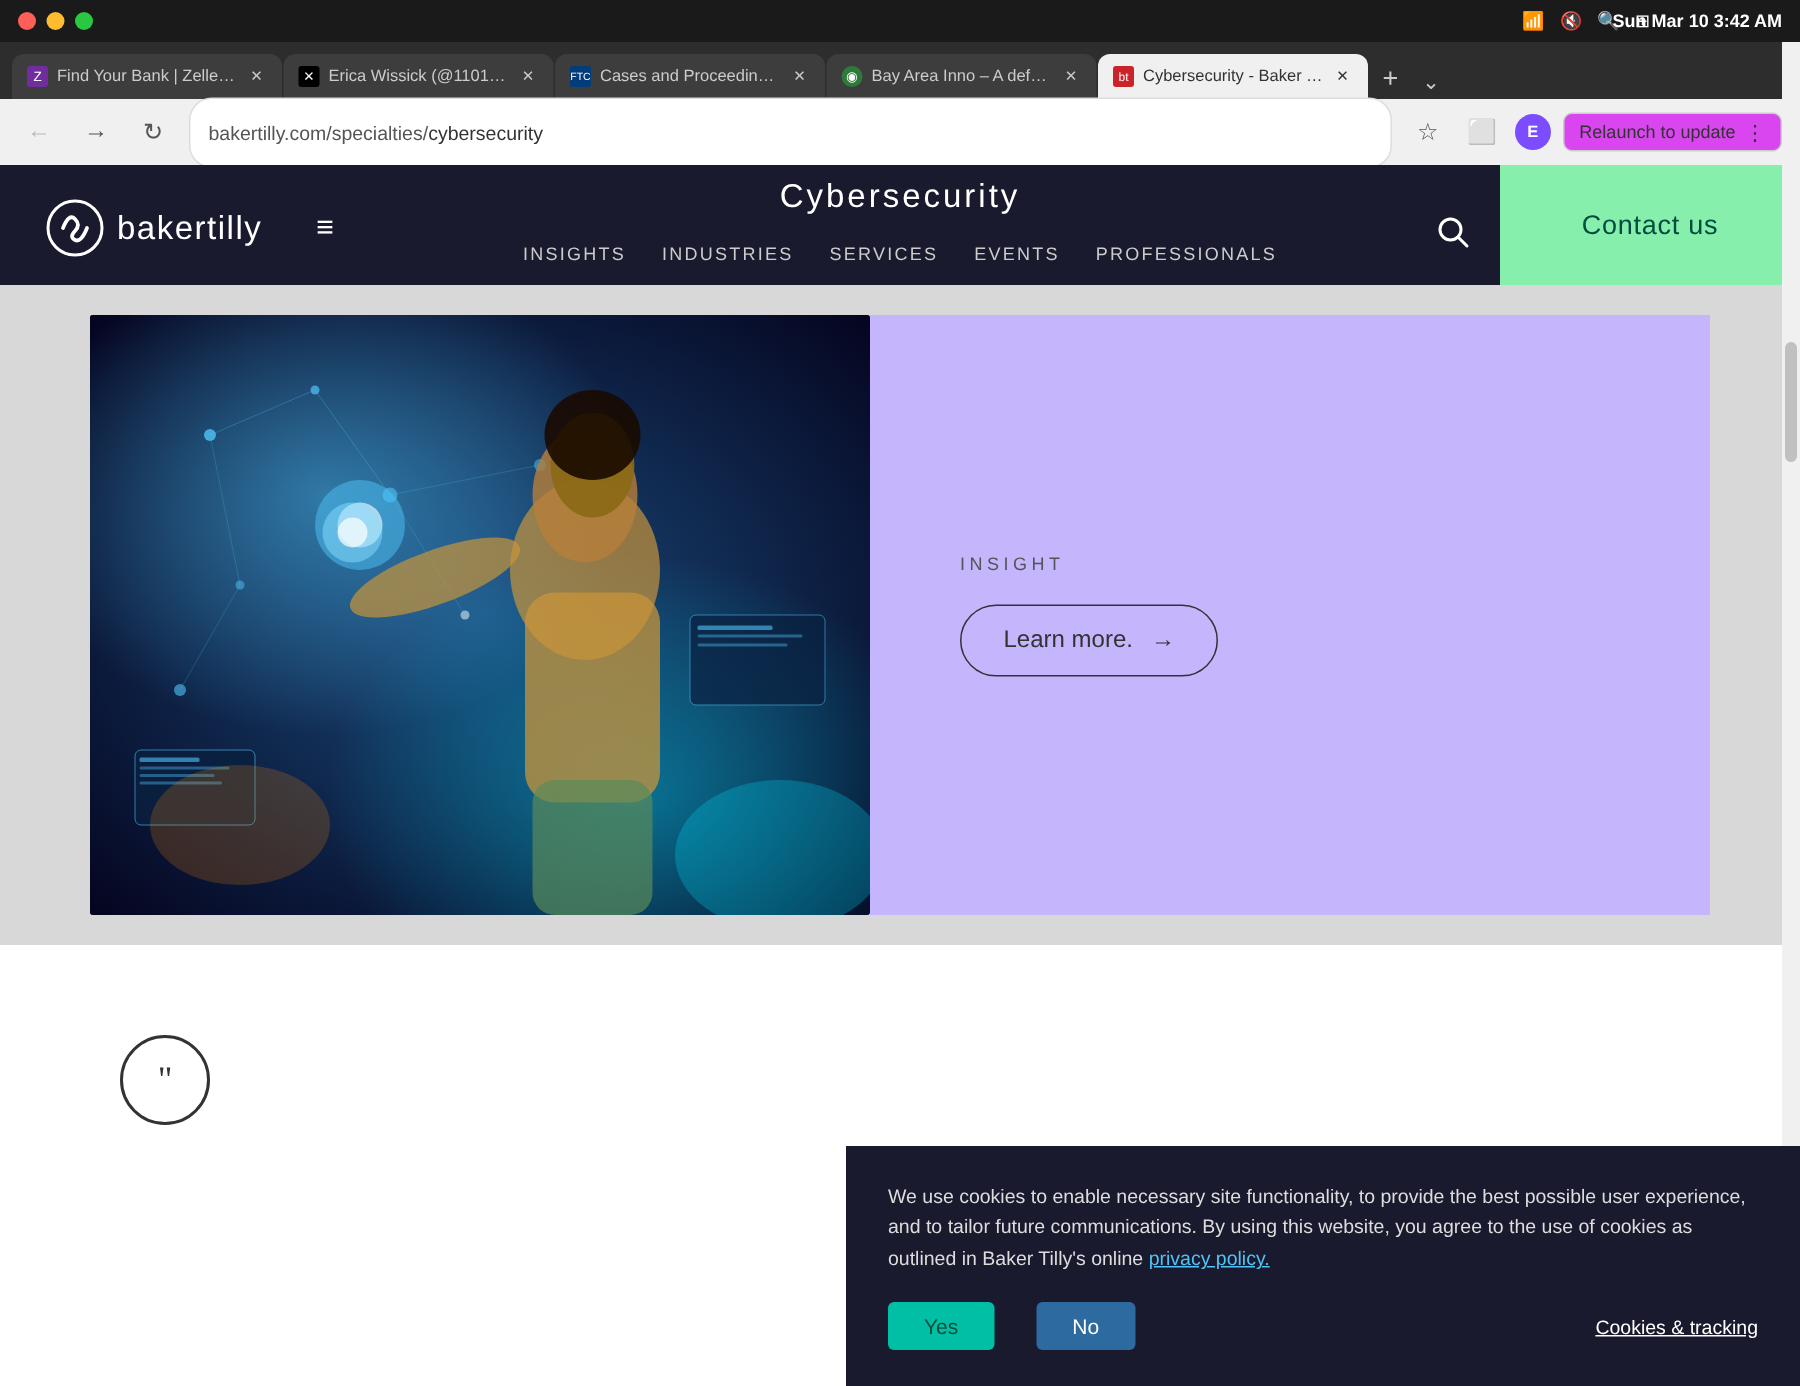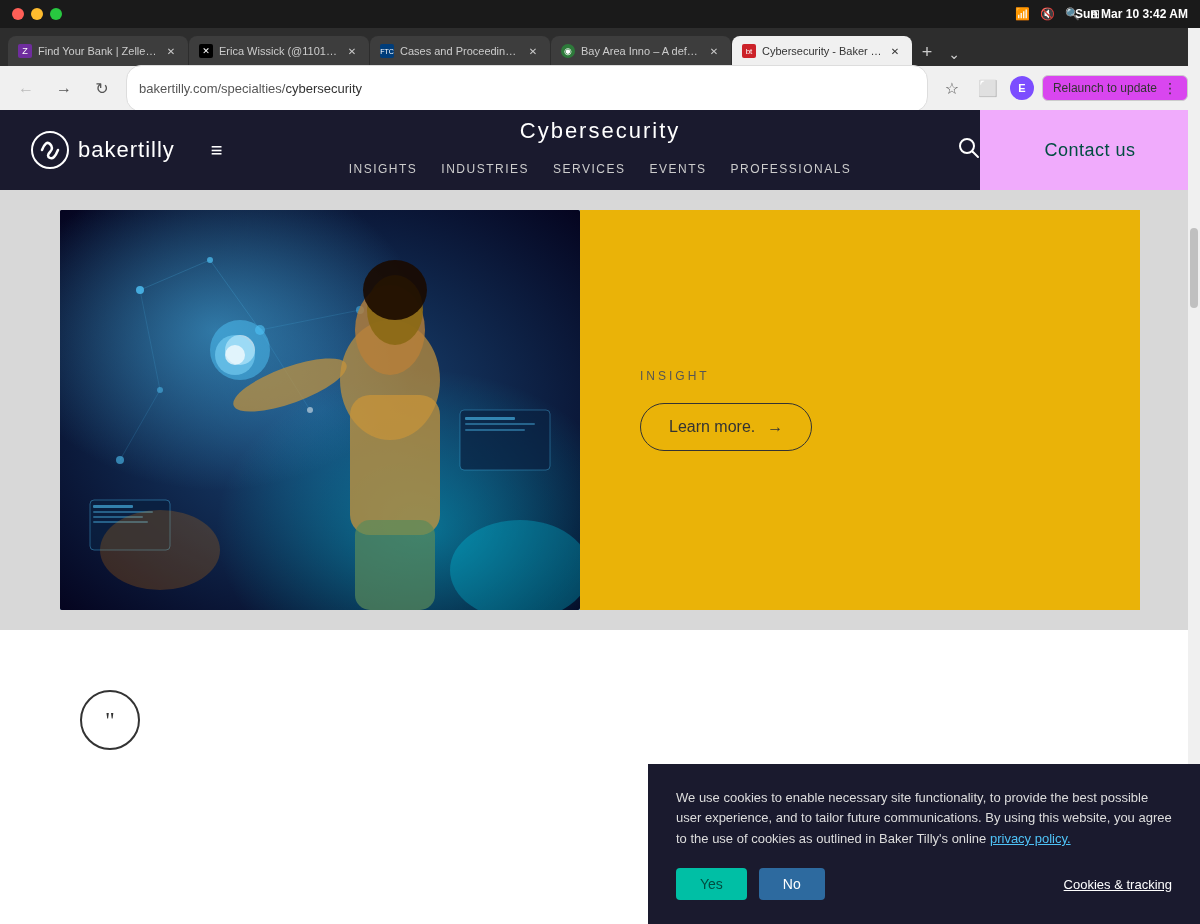--- a/index.html
+++ b/index.html
@@ -200,23 +200,23 @@
       width: 100%;
       height: calc(924px - 28px - 38px - 44px);
       overflow: hidden;
       background: white;
     }
 
     
     .site-header {
       background: #1a1a2e;
       display: flex;
-      align-items: center;
+      align-items: flex-end;
       height: 80px;
-      padding: 4px 30px;
+      padding: 18px 30px;
       position: relative;
     }
     .logo-area {
       display: flex;
       align-items: center;
       gap: 16px;
       flex-shrink: 0;
     }
     .logo {
       display: flex;
@@ -266,22 +266,22 @@
       font-size: 20px;
       cursor: pointer;
       position: absolute;
       right: 220px;
     }
     .contact-btn {
       position: absolute;
       right: 0;
       top: 0;
       bottom: 0;
-      width: 220px;
-      background: #f0abfc;
+      width: 200px;
+      background: #86efac;
       display: flex;
       align-items: center;
       justify-content: center;
       color: #004d40;
       font-size: 18px;
       font-weight: 500;
       cursor: pointer;
       letter-spacing: 0.5px;
       margin-left: 31px;
     }
@@ -308,21 +308,21 @@
       border-radius: 50%;
       filter: blur(20px);
     }
     .glow-blue { background: #4fc3f7; width: 120px; height: 120px; top: 30px; left: 30px; opacity: 0.4; }
     .glow-orange { background: #ff8c00; width: 80px; height: 80px; bottom: 80px; left: 60px; opacity: 0.3; }
     .glow-cyan { background: #00e5ff; width: 100px; height: 100px; bottom: 40px; right: 20px; opacity: 0.4; }
 
     .hero-content {
       flex: 1;
       padding: 40px 60px;
-      background: #eab308;
+      background: #c4b5fd;
       height: 400px;
       display: flex;
       flex-direction: column;
       justify-content: center;
     }
     .insight-label {
       font-size: 12px;
       letter-spacing: 3px;
       color: #555;
       text-transform: uppercase;
@@ -376,41 +376,41 @@
       color: #1a1a1a;
       line-height: 1.5;
       font-weight: 400;
     }
 
     
     .cookie-banner {
       position: fixed;
       bottom: 0;
       right: 0;
-      width: 552px;
+      width: 636px;
       background: #1a1a2e;
       color: white;
       padding: 24px 28px;
       z-index: 1000;
     }
     .cookie-text {
       font-size: 13px;
       line-height: 1.6;
       color: #ddd;
       margin-bottom: 18px;
     }
     .cookie-link {
       color: #4fc3f7;
       text-decoration: underline;
       cursor: pointer;
     }
     .cookie-actions {
       display: flex;
       align-items: center;
-      gap: 12px;
+      gap: 28px;
     }
     .cookie-btn {
       padding: 8px 24px;
       border-radius: 4px;
       font-size: 14px;
       font-weight: 500;
       cursor: pointer;
       border: none;
     }
     .btn-yes { background: #00bfa5; color: #004d40; }

